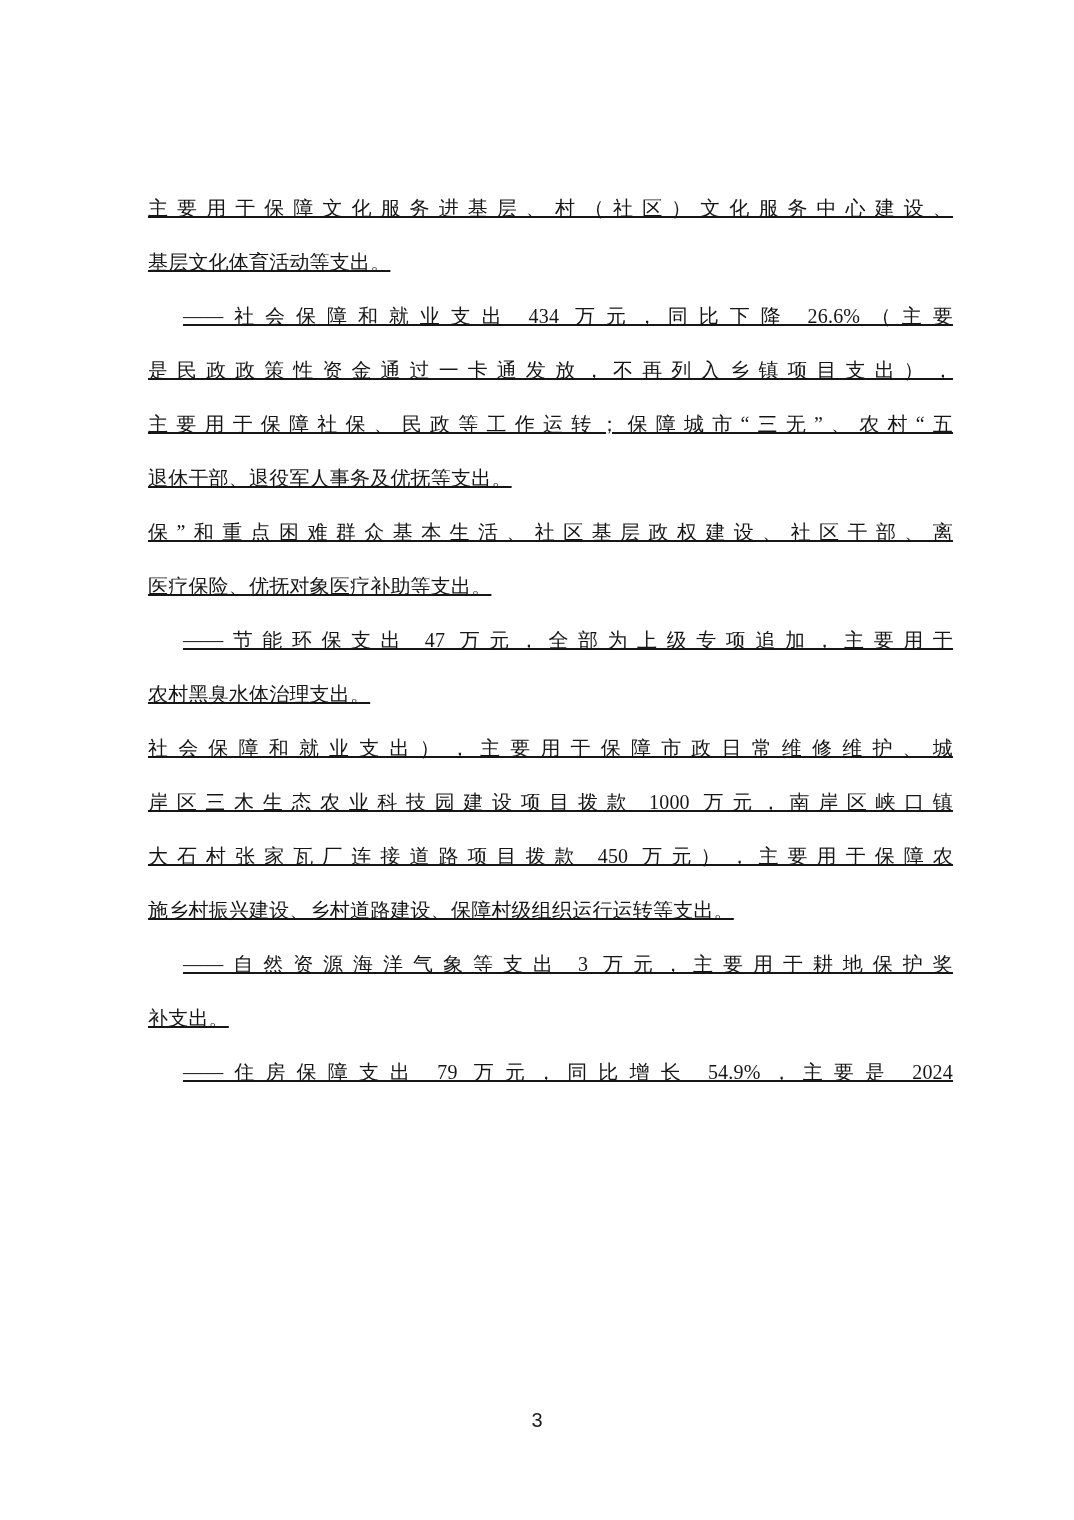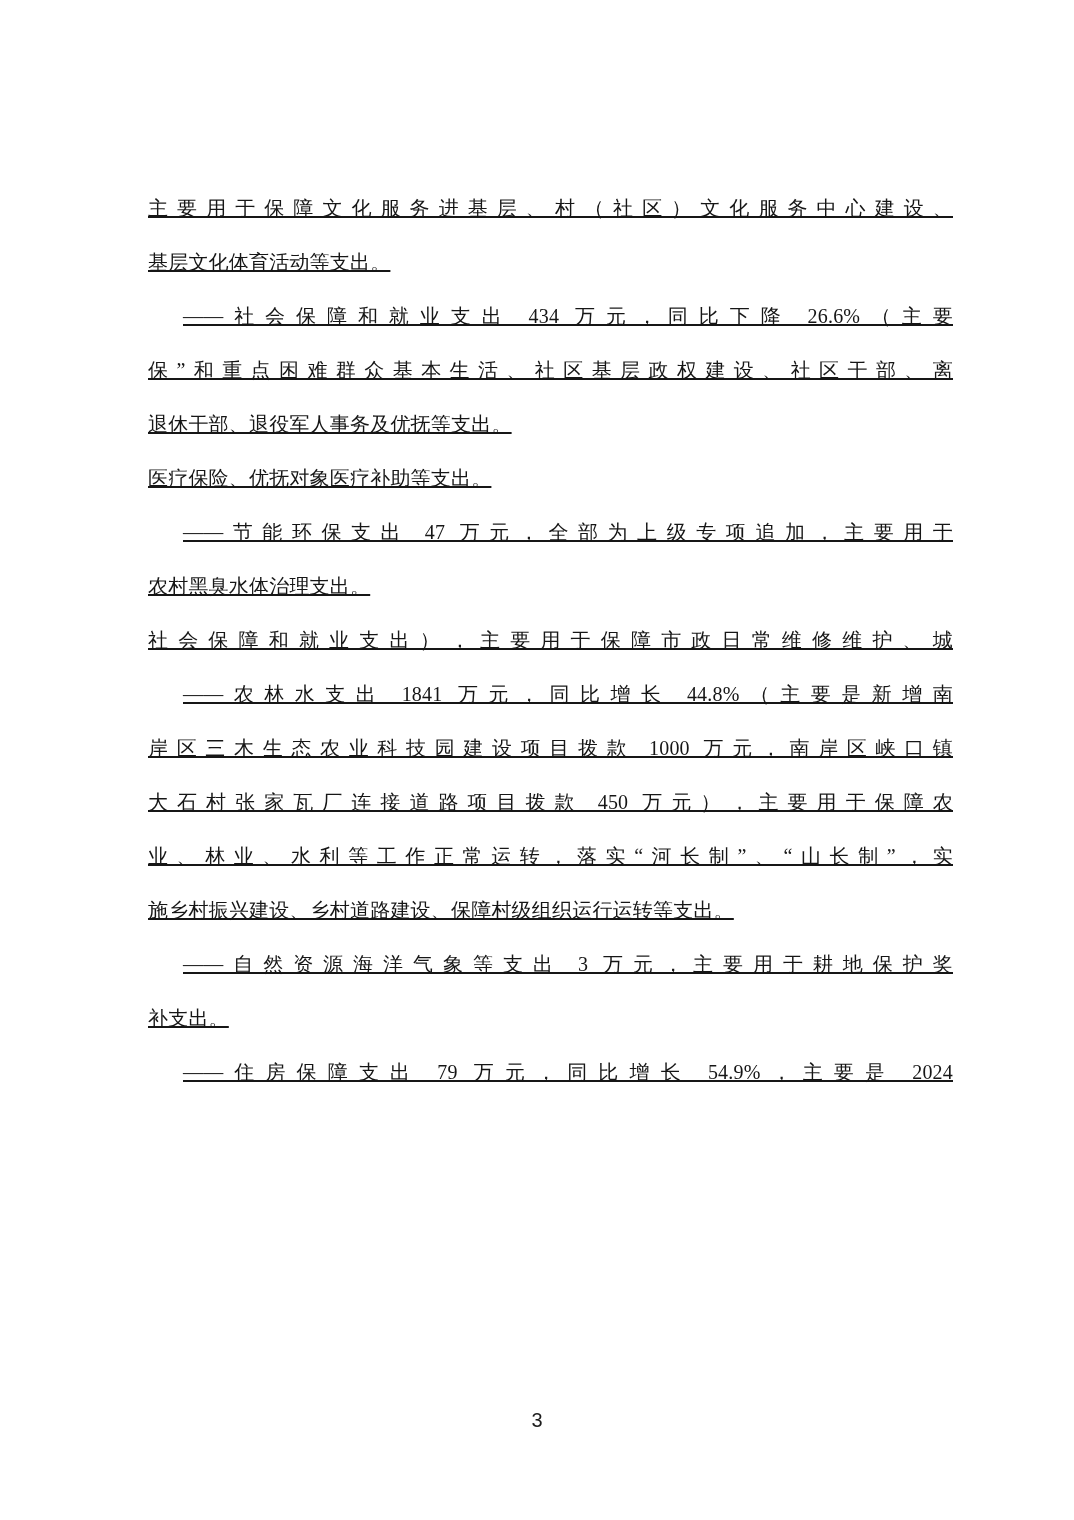--- a/index.html
+++ b/index.html
@@ -62,30 +62,30 @@
 </style>
 </head>
 <body>
 
 <div class="page">
 
   <div class="text-block">
     <div class="line fill">主要用于保障文化服务进基层、村（社区）文化服务中心建设、</div>
     <div class="line end">基层文化体育活动等支出。</div>
     <div class="line fill indent">——社会保障和就业支出 434 万元，同比下降 26.6%（主要</div>
+    <div class="line fill">是民政政策性资金通过一卡通发放，不再列入乡镇项目支出），</div>
+    <div class="line fill">主要用于保障社保、民政等工作运转；保障城市“三无”、农村“五</div>
+    <div class="line end">退休干部、退役军人事务及优抚等支出。</div>
     <div class="line fill">保”和重点困难群众基本生活、社区基层政权建设、社区干部、离</div>
-    <div class="line end">退休干部、退役军人事务及优抚等支出。</div>
     <div class="line end">医疗保险、优抚对象医疗补助等支出。</div>
     <div class="line fill indent">——节能环保支出 47 万元，全部为上级专项追加，主要用于</div>
     <div class="line end">农村黑臭水体治理支出。</div>
     <div class="line fill">社会保障和就业支出），主要用于保障市政日常维修维护、城</div>
-    <div class="line fill indent">——农林水支出 1841 万元，同比增长 44.8%（主要是新增南</div>
     <div class="line fill">岸区三木生态农业科技园建设项目拨款 1000 万元，南岸区峡口镇</div>
     <div class="line fill">大石村张家瓦厂连接道路项目拨款 450 万元），主要用于保障农</div>
-    <div class="line fill">业、林业、水利等工作正常运转，落实“河长制”、“山长制”，实</div>
     <div class="line end">施乡村振兴建设、乡村道路建设、保障村级组织运行运转等支出。</div>
     <div class="line fill indent">——自然资源海洋气象等支出 3 万元，主要用于耕地保护奖</div>
     <div class="line end">补支出。</div>
     <div class="line fill indent">——住房保障支出 79 万元，同比增长 54.9%，主要是 2024</div>
   </div>
 
   <div class="page-number">3</div>
 
 </div>
 

